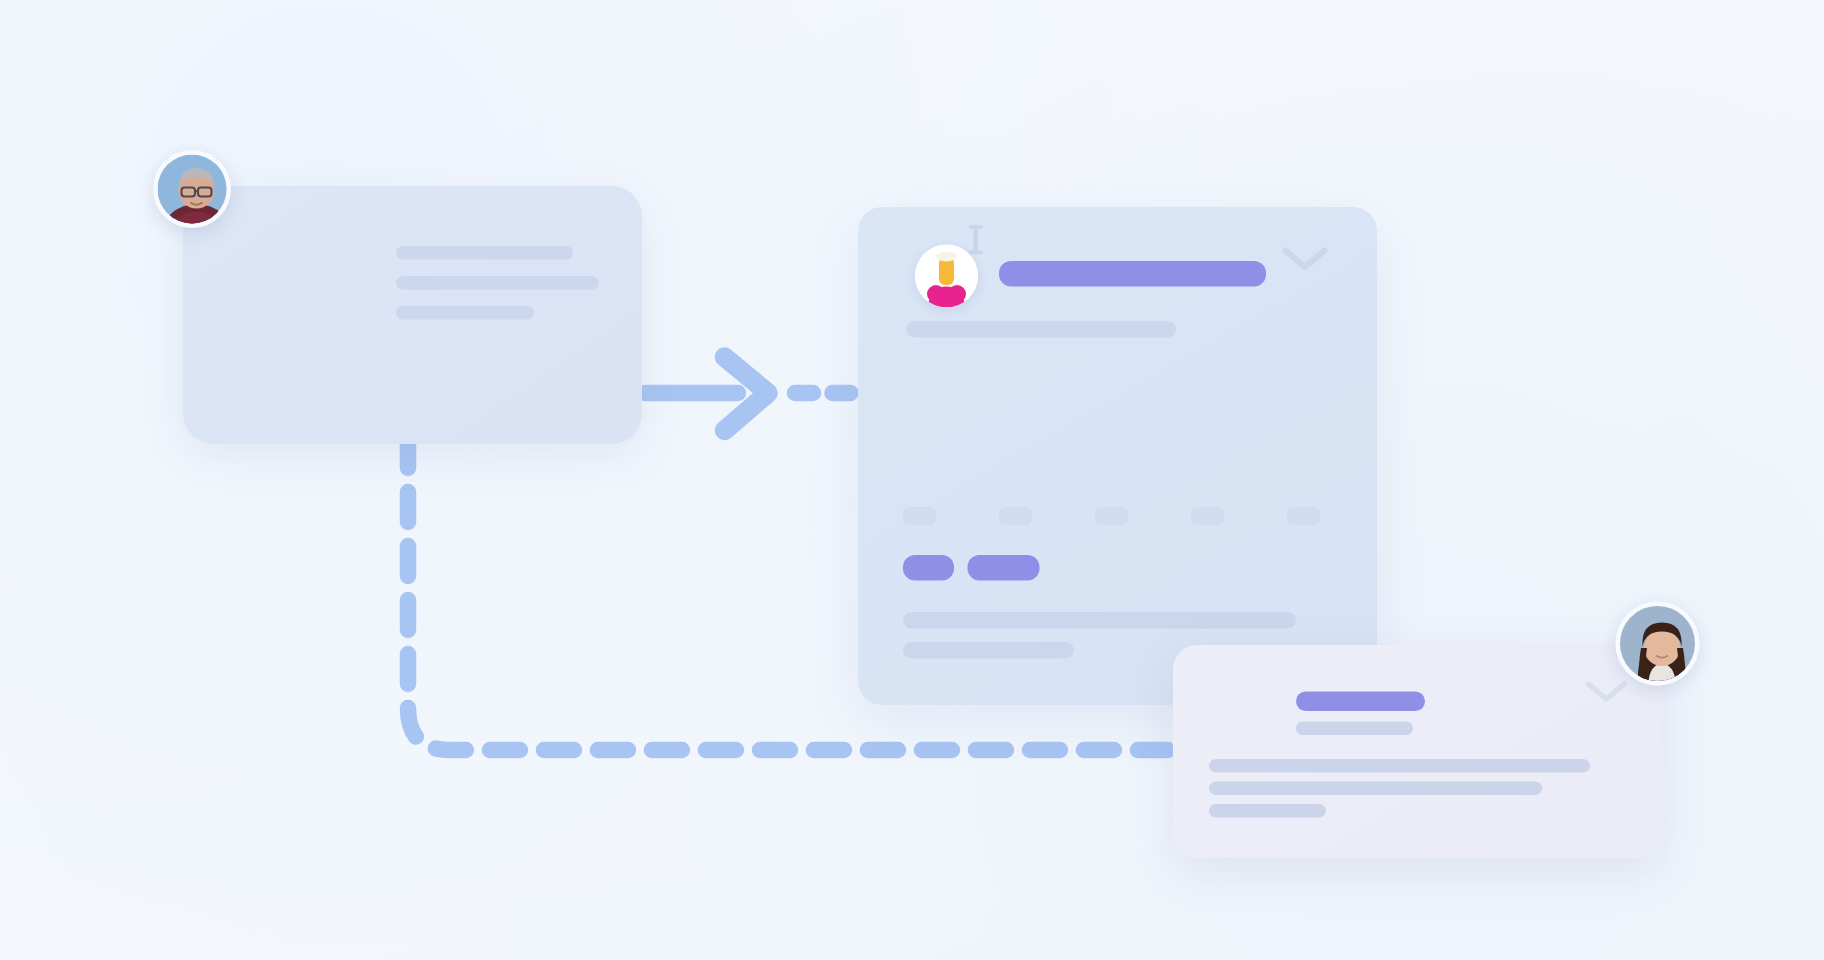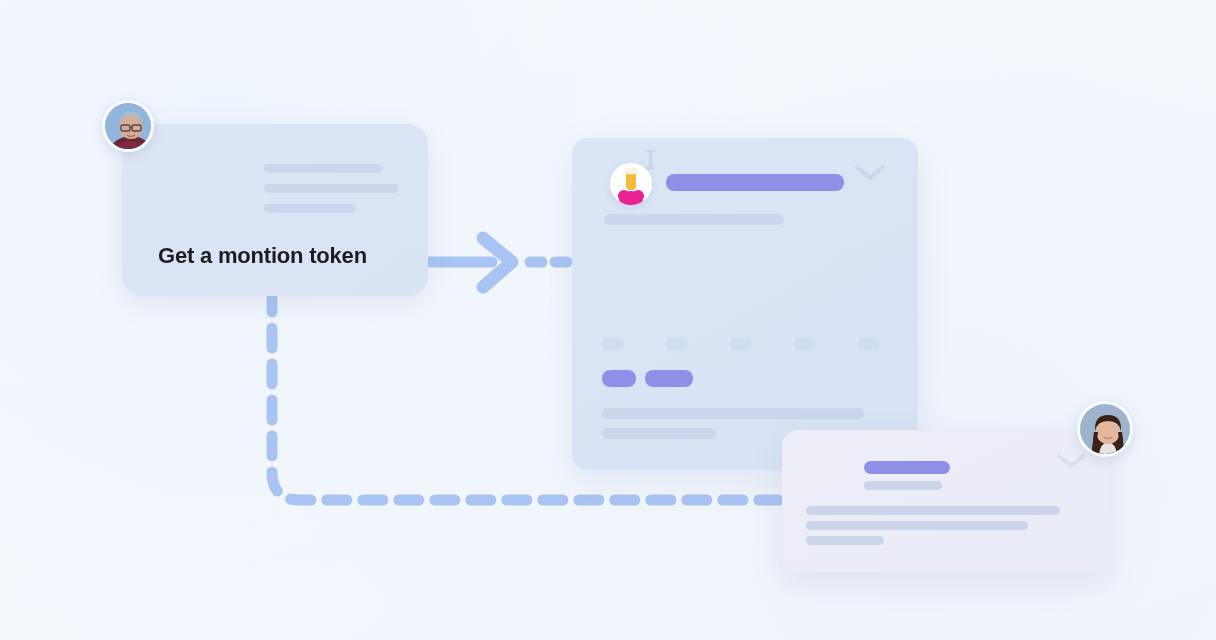--- a/index.html
+++ b/index.html
@@ -183,21 +183,20 @@
     </div>
   </div>
 
   <div class="avatar-illus">
     <div class="ill-body"></div>
     <div class="ill-neck"></div>
     <div class="ill-head"></div>
     <div class="ill-hair"></div>
   </div>
 
-  <div class="card-title">Get a montion token</div>
 
   <div class="photo-avatar" id="avatar-man">
     <svg viewBox="0 0 52 52" width="52" height="52">
       <rect width="52" height="52" fill="#8fb7dd"></rect>
       <ellipse cx="26" cy="55" rx="24" ry="22" fill="#6e2636"></ellipse>
       <path d="M6 52 Q14 38 26 38 Q38 38 46 52 Z" fill="#7d2b3d"></path>
       <circle cx="26" cy="24" r="12" fill="#d9ab94"></circle>
       <path d="M14 20 Q16 9 26 9 Q36 9 38 20 Q36 15 26 15 Q16 15 14 20 Z" fill="#b9b8bd"></path>
       <rect x="16" y="22" width="9" height="6" rx="2" fill="none" stroke="#4a4a52" stroke-width="1.4"></rect>
       <rect x="27" y="22" width="9" height="6" rx="2" fill="none" stroke="#4a4a52" stroke-width="1.4"></rect>

